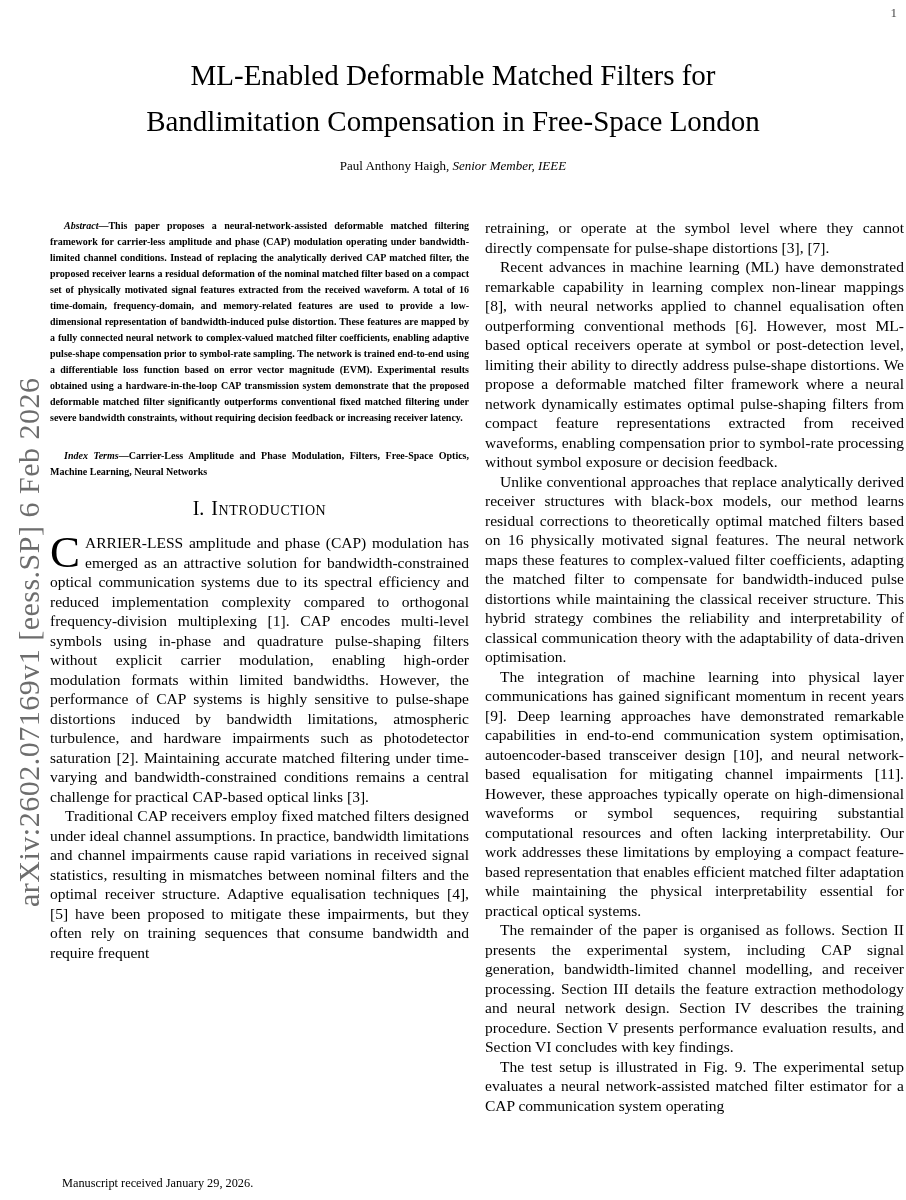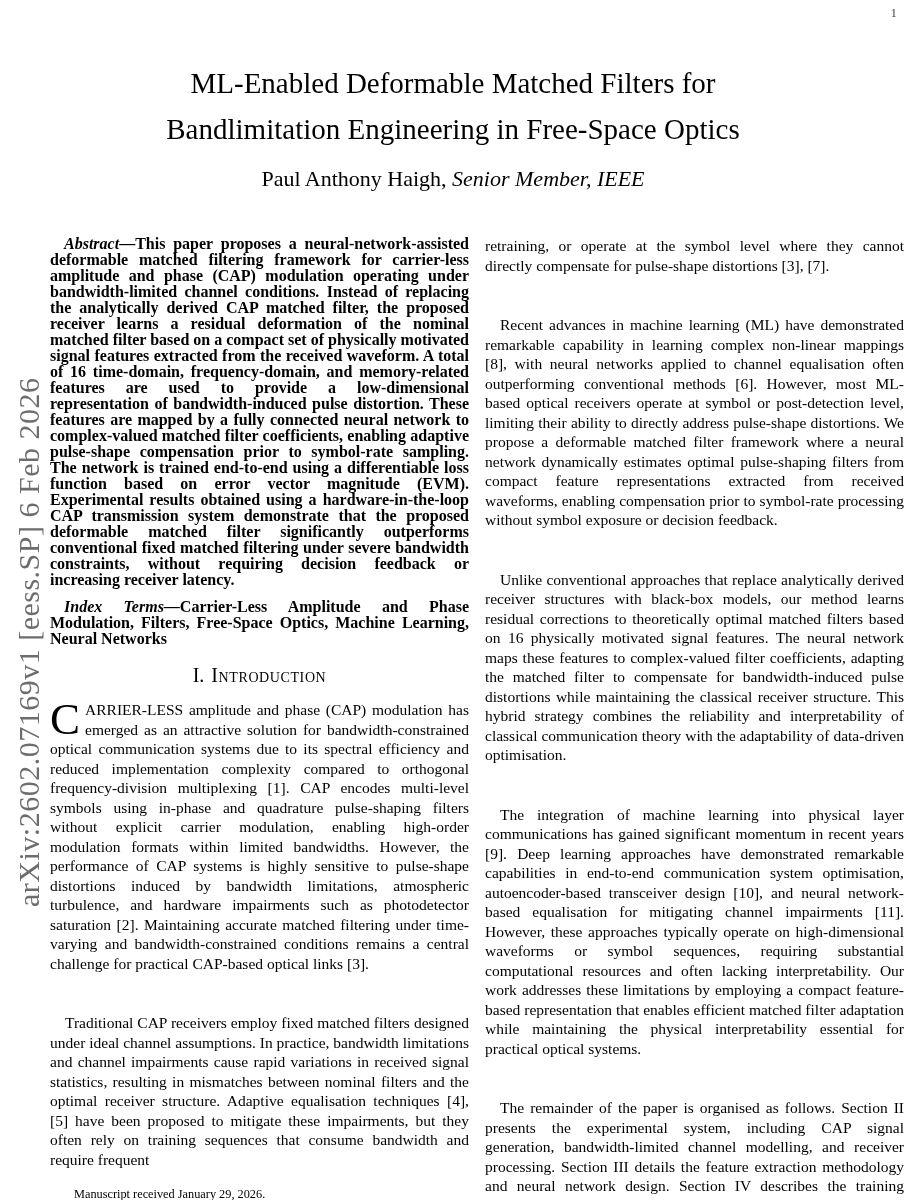--- a/index.html
+++ b/index.html
@@ -31,99 +31,99 @@
     transform: rotate(-90deg);
     transform-origin: 0 0;
     white-space: nowrap;
     font-size: 30px;
     letter-spacing: 0.5px;
     color: #6d6d6d;
   }
 
   .paper-header { padding-top: 52px; text-align: center; }
   .paper-title {
-    margin: 8px;
+    margin: 0;
     font-size: 29px;
     font-weight: normal;
     line-height: 46px;
   }
   .title-line { display: block; }
-  .byline { margin-top: 14px; font-size: 22px; }
+  .byline { margin-top: 14px; font-size: 13px; }
   .membership { font-style: italic; }
 
   .columns {
     display: flex;
     gap: 16px;
     padding-left: 50px;
     padding-right: 2px;
     margin-top: 44px;
     height: 973px;
   }
   .col { width: 419px; display: flex; flex-direction: column; }
   .col > * { flex: 0 0 auto; }
 
   .abstract, .index-terms {
     margin: 0;
-    font-size: 16px;
+    font-size: 10px;
     font-weight: bold;
     line-height: 16px;
     text-align: justify;
     text-indent: 14px;
   }
-  .index-terms { margin-top: 11px; }
+  .index-terms { margin-top: 22px; }
   .abs-label { font-style: italic; }
 
   .section-heading {
     margin: 17px 0 13px 0;
     font-size: 20px;
     font-weight: normal;
     text-align: center;
   }
   .sec-num { margin-right: 7px; }
   .sec-title { font-variant: small-caps; letter-spacing: 0.6px; }
 
   .body-para {
     margin: 0;
     font-size: 15.5px;
     line-height: 19.5px;
     text-align: justify;
     -webkit-hyphens: auto;
     hyphens: auto;
   }
-  .body-para.indent { text-indent: 15px; margin-top: 40px; }
+  .body-para.indent { text-indent: 15px; }
 
   .dropcap {
     float: left;
     font-size: 45px;
     line-height: 37px;
     margin: 1px 5px 0 0;
   }
 
   .footnote { margin-top: auto; padding-top: 6px; }
   .fn-line {
-    margin: 12px;
+    margin: 0;
     font-size: 12.3px;
     line-height: 14.6px;
     text-align: justify;
     text-indent: 12px;
   }
 </style>
 </head>
 <body>
 
 <div class="page">
 
   <div class="page-number">1</div>
 
   <div class="watermark">arXiv:2602.07169v1 [eess.SP] 6 Feb 2026</div>
 
   <header class="paper-header">
     <h1 class="paper-title">
         <span class="title-line">ML-Enabled Deformable Matched Filters for</span>
-        <span class="title-line">Bandlimitation Engineering in Free-Space Optics</span>
+        <span class="title-line">Bandlimitation Compensation in Free-Space London</span>
       </h1>
     <div class="byline"><span>Paul Anthony Haigh, </span><span class="membership">Senior Member, IEEE</span></div>
   </header>
 
   <div class="columns">
 
     <div class="col">
       <p class="abstract"><span class="abs-label">Abstract</span><span>—This paper proposes a neural-network-assisted deformable matched filtering framework for carrier-less amplitude and phase (CAP) modulation operating under bandwidth-limited channel conditions. Instead of replacing the analytically derived CAP matched filter, the proposed receiver learns a residual deformation of the nominal matched filter based on a compact set of physically motivated signal features extracted from the received waveform. A total of 16 time-domain, frequency-domain, and memory-related features are used to provide a low-dimensional representation of bandwidth-induced pulse distortion. These features are mapped by a fully connected neural network to complex-valued matched filter coefficients, enabling adaptive pulse-shape compensation prior to symbol-rate sampling. The network is trained end-to-end using a differentiable loss function based on error vector magnitude (EVM). Experimental results obtained using a hardware-in-the-loop CAP transmission system demonstrate that the proposed deformable matched filter significantly outperforms conventional fixed matched filtering under severe bandwidth constraints, without requiring decision feedback or increasing receiver latency.</span></p>
 
       <p class="index-terms"><span class="abs-label">Index Terms</span><span>—Carrier-Less Amplitude and Phase Modulation, Filters, Free-Space Optics, Machine Learning, Neural Networks</span></p>

